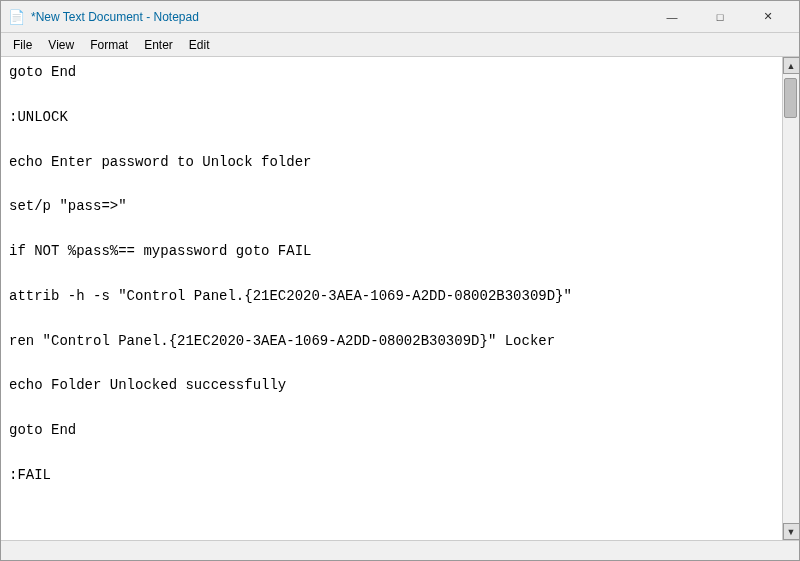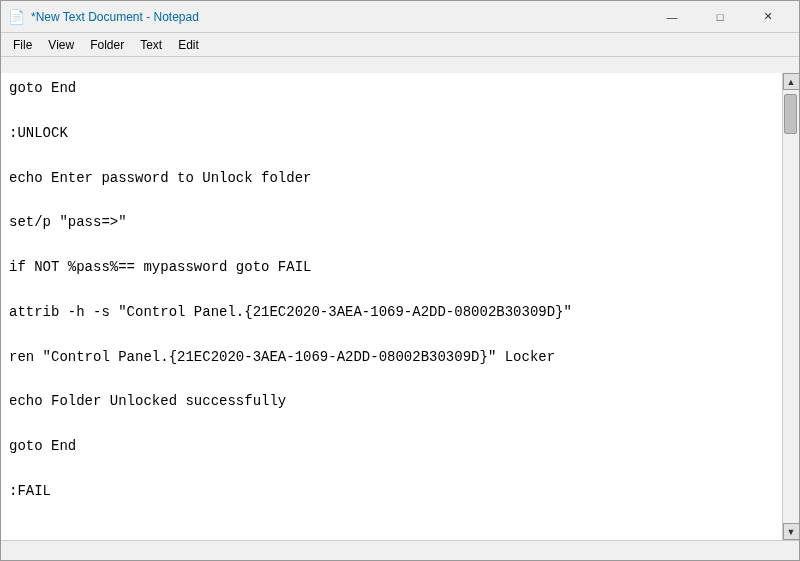--- a/index.html
+++ b/index.html
@@ -91,21 +91,20 @@
       height: 16px;
       display: flex;
       align-items: center;
     }
 
     .editor-area {
       flex: 1;
       display: flex;
       overflow: hidden;
       background: #ffffff;
-      margin-top: 16px;
     }
 
     .editor-content {
       flex: 1;
       overflow-y: auto;
       overflow-x: auto;
       padding: 4px 8px;
       font-family: 'Courier New', Courier, monospace;
       font-size: 14px;
       line-height: 1.6;
@@ -177,22 +176,22 @@
     <div class="title-bar-controls">
       <button class="title-bar-btn">—</button>
       <button class="title-bar-btn">□</button>
       <button class="title-bar-btn close">✕</button>
     </div>
   </div>
 
   <div class="menu-bar">
     <span class="menu-item">File</span>
     <span class="menu-item">View</span>
-    <span class="menu-item">Folder</span>
-    <span class="menu-item">Text</span>
+    <span class="menu-item">Format</span>
+    <span class="menu-item">Enter</span>
     <span class="menu-item">Edit</span>
   </div>
 
   <div class="editor-area">
     <div class="editor-content">goto End
 
 :UNLOCK
 
 echo Enter password to Unlock folder
 

